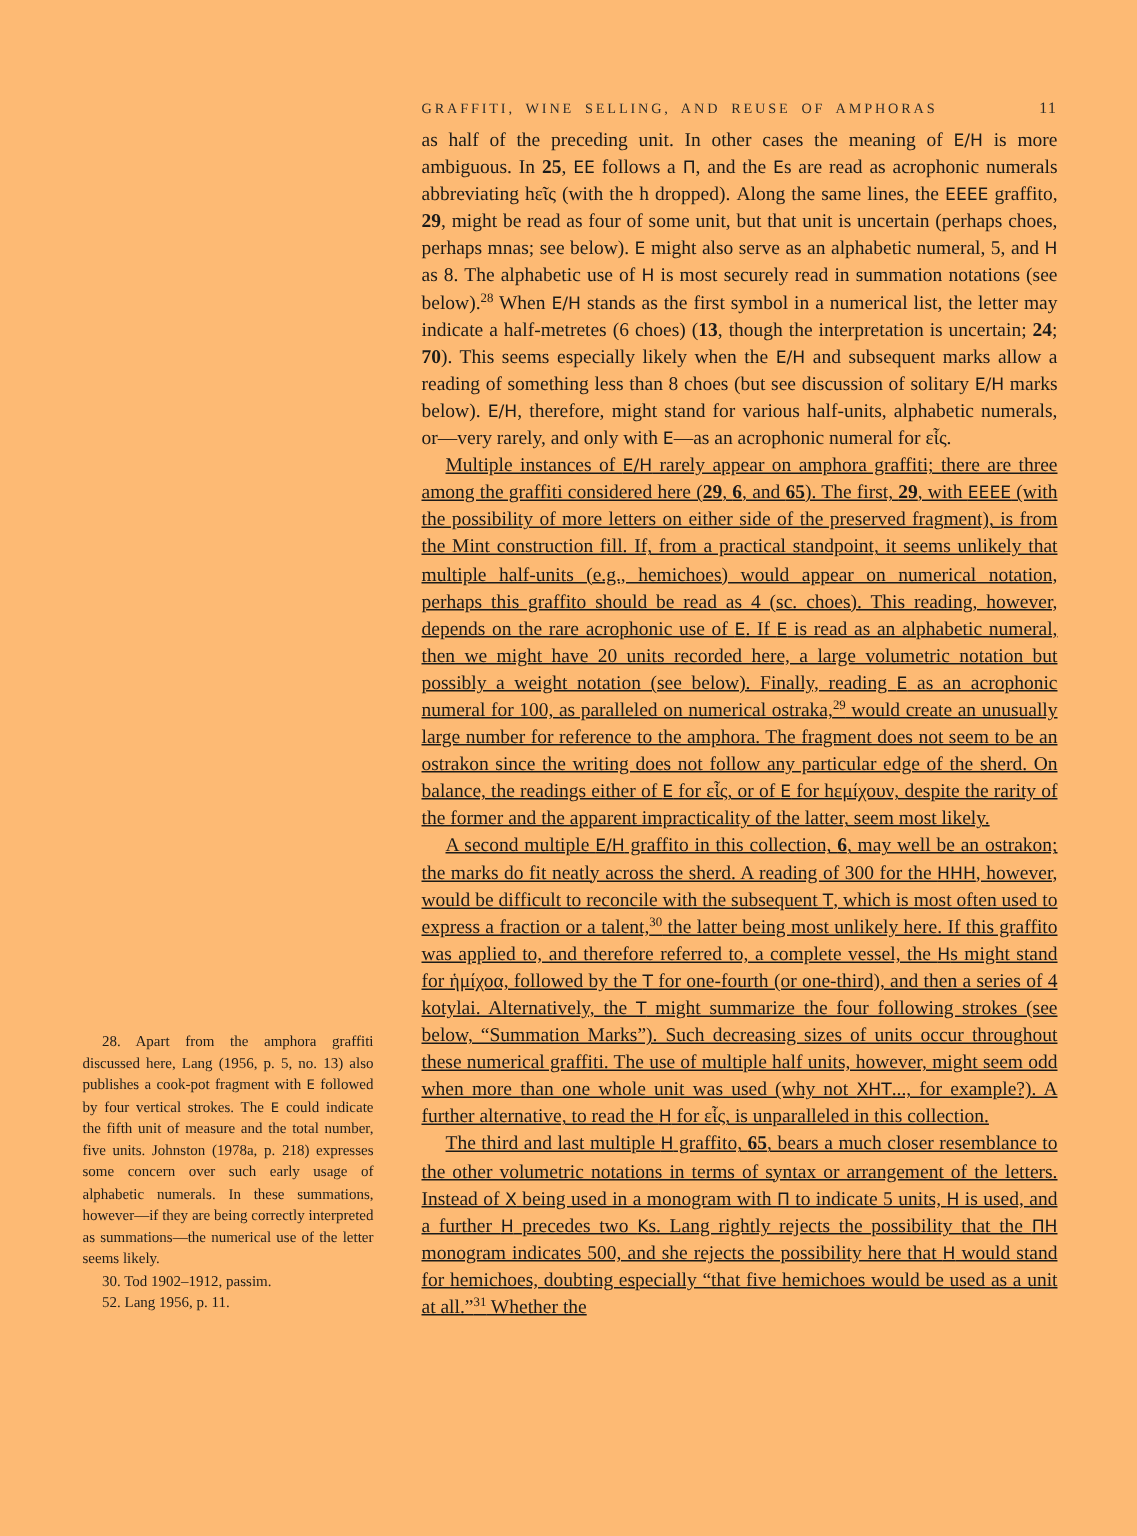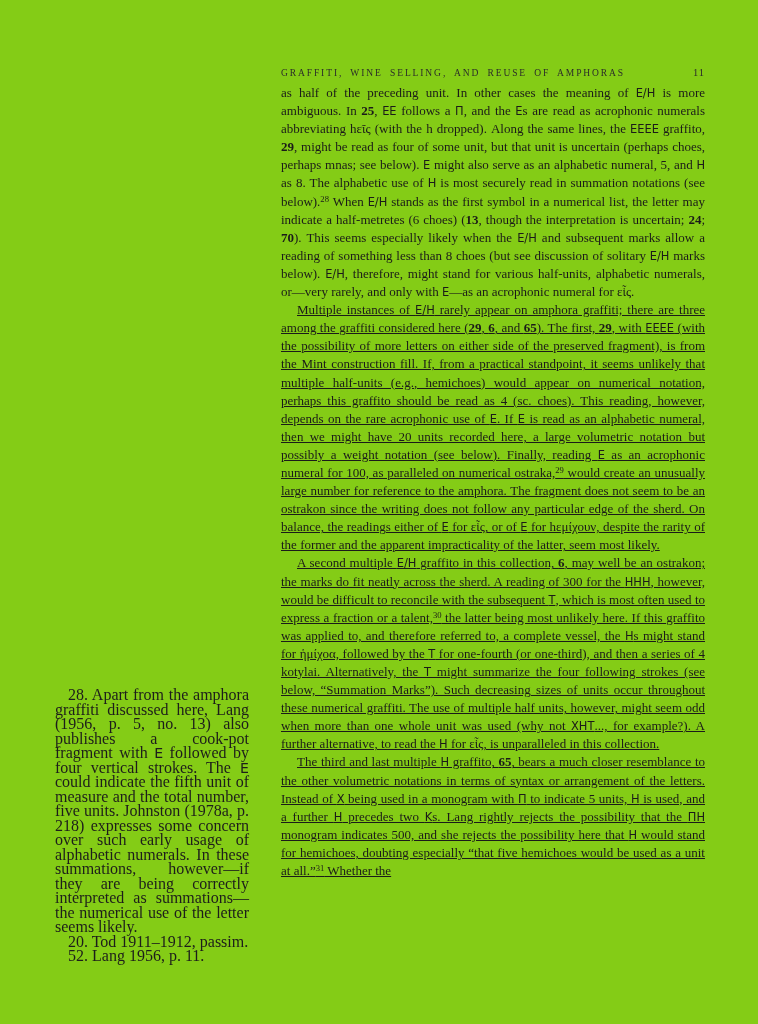--- a/index.html
+++ b/index.html
@@ -1,20 +1,20 @@
 <!DOCTYPE html>
 <html lang="en"><head>
 <meta charset="utf-8">
 <style>
   html,body{margin:0;padding:0;background:#e8e8e6;}
   .page{
     position:relative;
     width:758px;height:1024px;
     margin:0 auto;
-    background:#84cc16;
+    background:#fdba74;
     overflow:hidden;
     font-family:"Liberation Serif","DejaVu Serif",serif;
     color:#1b1b19;
   }
   .running-header{
     position:absolute;left:281px;top:52px;width:424px;
     display:flex;justify-content:space-between;align-items:baseline;
   }
   .running-header .title{
     font-size:9.5px;letter-spacing:1.9px;word-spacing:3px;color:#2c2c2a;
@@ -25,21 +25,21 @@
   .main-col{
     position:absolute;left:281px;top:84px;width:424px;
     font-size:13px;line-height:18.1px;
     text-align:justify;
     hyphens:auto;-webkit-hyphens:auto;
   }
   .para{margin:0;text-indent:0;}
   .para.indent{text-indent:16px;text-decoration:underline;}
   .footnotes-col{
     position:absolute;left:55px;top:688px;width:194px;
-    font-size:16px;line-height:14.5px;
+    font-size:10px;line-height:14.5px;
     text-align:justify;
     hyphens:auto;-webkit-hyphens:auto;
     color:#1d1d1b;
   }
   .note{margin:0;text-indent:13px;}
   
   .s{font-family:"DejaVu Sans","Liberation Sans",sans-serif;font-size:0.88em;}
   .b{font-weight:700;}
   .sup{font-size:0.66em;vertical-align:0.52em;line-height:0;}
 </style>
@@ -48,21 +48,21 @@
 
 <div class="page">
 
   <header class="running-header">
     <span class="title">GRAFFITI, WINE SELLING, AND REUSE OF AMPHORAS</span>
     <span class="pageno">11</span>
   </header>
 
   <aside class="footnotes-col">
       <p class="note"><span>28. Apart from the amphora graffiti discussed here, Lang (1956, p. 5, no. 13) also publishes a cook-pot fragment with </span><span class="s">E</span><span> followed by four vertical strokes. The </span><span class="s">E</span><span> could indicate the fifth unit of measure and the total number, five units. Johnston (1978a, p. 218) expresses some concern over such early usage of alphabetic numerals. In these summations, however—if they are being correctly interpreted as summations—the numerical use of the letter seems likely.</span></p>
-      <p class="note"><span>20. Tod 1911–1912, passim.</span></p>
+      <p class="note"><span>30. Tod 1902–1912, passim.</span></p>
       <p class="note"><span>52. Lang 1956, p. 11.</span></p>
     </aside>
 
   <main class="main-col">
       <p class="para"><span>as half of the preceding unit. In other cases the meaning of </span><span class="s">E/H</span><span> is more ambiguous. In </span><span class="b">25</span><span>, </span><span class="s">EE</span><span> follows a </span><span class="s">Π</span><span>, and the </span><span class="s">E</span><span>s are read as acrophonic numerals abbreviating hεῖς (with the h dropped). Along the same lines, the </span><span class="s">EEEE</span><span> graffito, </span><span class="b">29</span><span>, might be read as four of some unit, but that unit is uncertain (perhaps choes, perhaps mnas; see below). </span><span class="s">E</span><span> might also serve as an alphabetic numeral, 5, and </span><span class="s">H</span><span> as 8. The alphabetic use of </span><span class="s">H</span><span> is most securely read in summation notations (see below).</span><span class="sup">28</span><span> When </span><span class="s">E/H</span><span> stands as the first symbol in a numerical list, the letter may indicate a half-metretes (6 choes) (</span><span class="b">13</span><span>, though the interpretation is uncertain; </span><span class="b">24</span><span>; </span><span class="b">70</span><span>). This seems especially likely when the </span><span class="s">E/H</span><span> and subsequent marks allow a reading of something less than 8 choes (but see discussion of solitary </span><span class="s">E/H</span><span> marks below). </span><span class="s">E/H</span><span>, therefore, might stand for various half-units, alphabetic numerals, or—very rarely, and only with </span><span class="s">E</span><span>—as an acrophonic numeral for εἷς.</span></p>
       <p class="para indent"><span>Multiple instances of </span><span class="s">E/H</span><span> rarely appear on amphora graffiti; there are three among the graffiti considered here (</span><span class="b">29</span><span>, </span><span class="b">6</span><span>, and </span><span class="b">65</span><span>). The first, </span><span class="b">29</span><span>, with </span><span class="s">EEEE</span><span> (with the possibility of more letters on either side of the preserved fragment), is from the Mint construction fill. If, from a practical standpoint, it seems unlikely that multiple half-units (e.g., hemichoes) would appear on numerical notation, perhaps this graffito should be read as 4 (sc. choes). This reading, however, depends on the rare acrophonic use of </span><span class="s">E</span><span>. If </span><span class="s">E</span><span> is read as an alphabetic numeral, then we might have 20 units recorded here, a large volumetric notation but possibly a weight notation (see below). Finally, reading </span><span class="s">E</span><span> as an acrophonic numeral for 100, as paralleled on numerical ostraka,</span><span class="sup">29</span><span> would create an unusually large number for reference to the amphora. The fragment does not seem to be an ostrakon since the writing does not follow any particular edge of the sherd. On balance, the readings either of </span><span class="s">E</span><span> for εἷς, or of </span><span class="s">E</span><span> for hεμίχουν, despite the rarity of the former and the apparent impracticality of the latter, seem most likely.</span></p>
       <p class="para indent"><span>A second multiple </span><span class="s">E/H</span><span> graffito in this collection, </span><span class="b">6</span><span>, may well be an ostrakon; the marks do fit neatly across the sherd. A reading of 300 for the </span><span class="s">HHH</span><span>, however, would be difficult to reconcile with the subsequent </span><span class="s">T</span><span>, which is most often used to express a fraction or a talent,</span><span class="sup">30</span><span> the latter being most unlikely here. If this graffito was applied to, and therefore referred to, a complete vessel, the </span><span class="s">H</span><span>s might stand for ἡμίχοα, followed by the </span><span class="s">T</span><span> for one-fourth (or one-third), and then a series of 4 kotylai. Alternatively, the </span><span class="s">T</span><span> might summarize the four following strokes (see below, “Summation Marks”). Such decreasing sizes of units occur throughout these numerical graffiti. The use of multiple half units, however, might seem odd when more than one whole unit was used (why not </span><span class="s">XHT</span><span>..., for example?). A further alternative, to read the </span><span class="s">H</span><span> for εἷς, is unparalleled in this collection.</span></p>
       <p class="para indent"><span>The third and last multiple </span><span class="s">H</span><span> graffito, </span><span class="b">65</span><span>, bears a much closer resemblance to the other volumetric notations in terms of syntax or arrangement of the letters. Instead of </span><span class="s">X</span><span> being used in a monogram with </span><span class="s">Π</span><span> to indicate 5 units, </span><span class="s">H</span><span> is used, and a further </span><span class="s">H</span><span> precedes two </span><span class="s">K</span><span>s. Lang rightly rejects the possibility that the </span><span class="s">ΠH</span><span> monogram indicates 500, and she rejects the possibility here that </span><span class="s">H</span><span> would stand for hemichoes, doubting especially “that five hemichoes would be used as a unit at all.”</span><span class="sup">31</span><span> Whether the</span></p>
     </main>
 

